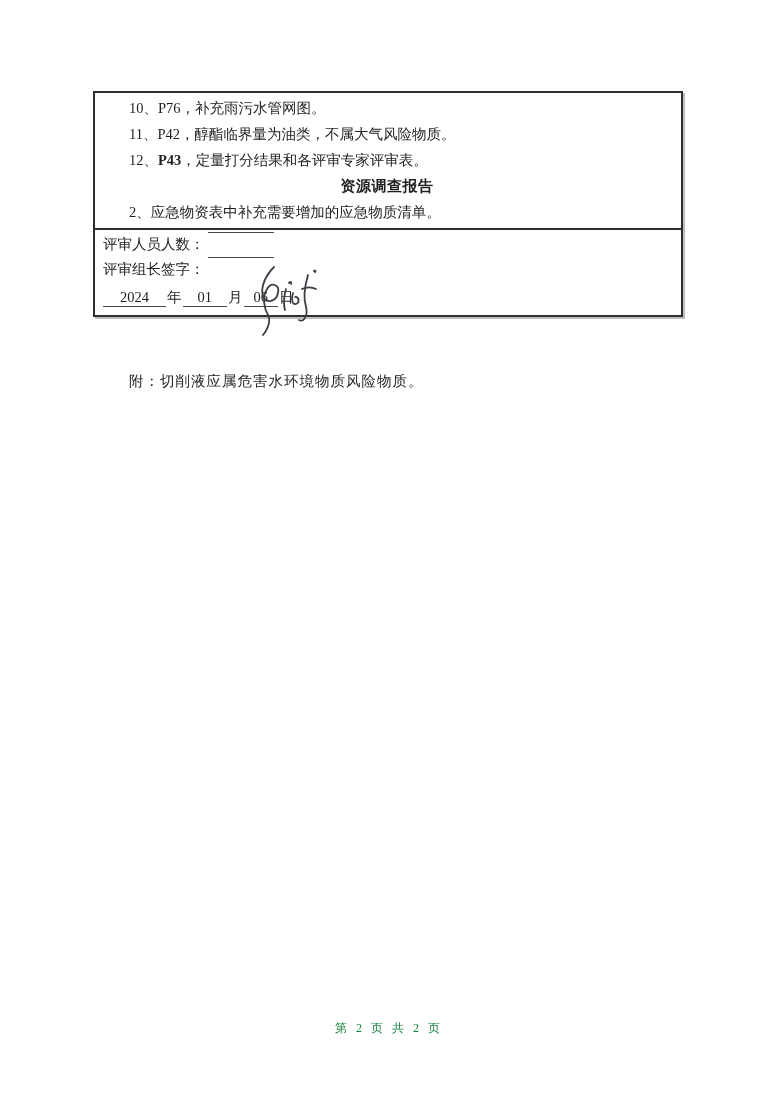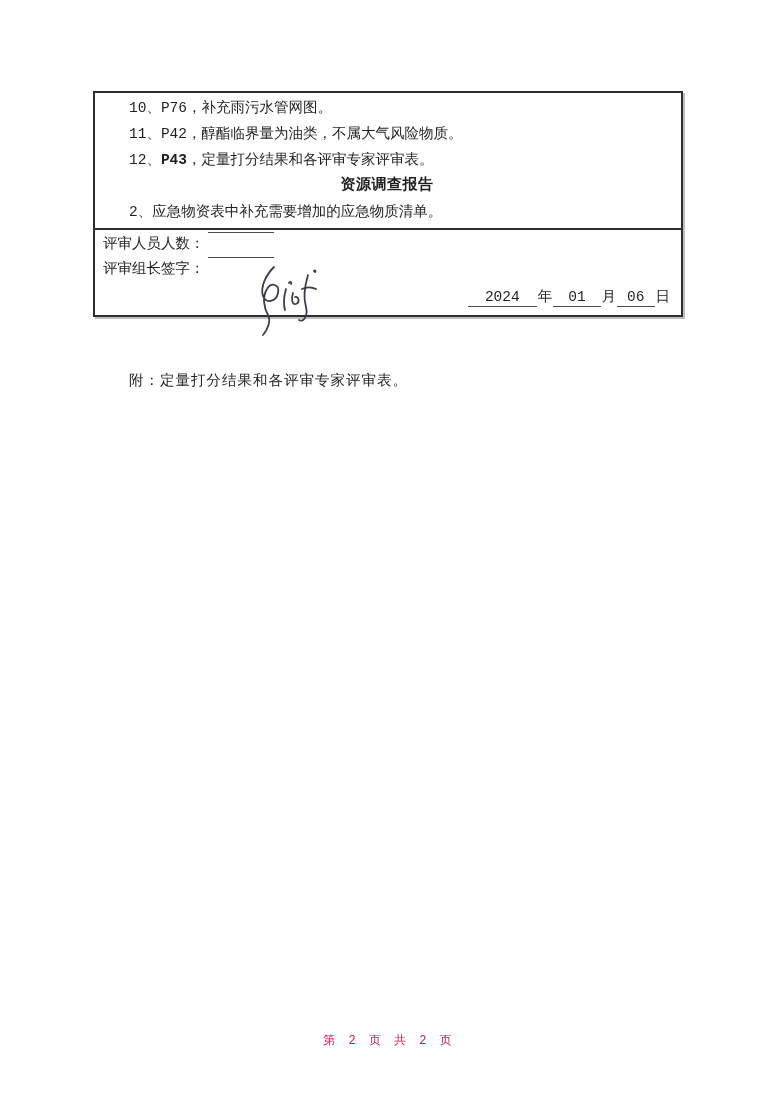--- a/index.html
+++ b/index.html
@@ -1,21 +1,21 @@
 <!DOCTYPE html>
 <html><head>
 <meta charset="utf-8">
 <style>
   html, body { margin: 0; padding: 0; background: #ffffff; }
   .page {
     position: relative;
     width: 778px;
     height: 1100px;
     background: #ffffff;
-    font-family: Liberation Mono, monospace;
+    font-family: Liberation Serif, serif;
     color: #1f1f1f;
     overflow: hidden;
   }
 
   
   .review-table {
     position: absolute;
     left: 93px;
     top: 91px;
     width: 586px;            
@@ -57,21 +57,21 @@
     display: block;
     border-bottom: 1.3px solid #4a4a4a;
     margin-bottom: 5px;
     margin-left: 3px;
   }
   .blank.short { width: 66px; }
   .blank.long  { flex: 1; }
 
   .date-row {
     display: flex;
-    justify-content: flex-end;
+    justify-content: flex-start;
     align-items: baseline;
     padding: 6px 10px 8px 8px;
     font-size: 14.5px;
     line-height: 18px;
   }
   .date-val {
     border-bottom: 1.3px solid #4a4a4a;
     text-align: center;
   }
   .date-val.year  { padding: 0 17px; }
@@ -98,25 +98,25 @@
     font-size: 14.5px;
     line-height: 20px;
     letter-spacing: 1px;
   }
 
   .page-footer {
     position: absolute;
     left: 0;
     right: 0;
     top: 1020px;
-    margin: 12px;
+    margin: 0;
     text-align: center;
     font-size: 12px;
     letter-spacing: 3px;
-    color: #be185d;
+    color: #15803d;
   }
 </style>
 </head>
 <body>
 
 <div class="page">
 
   <div class="review-table">
 
     <div class="comments">
@@ -153,17 +153,17 @@
         <path d="M40,26 C38,33 37,40 39,47"></path>
         <path d="M43,20 C44,18 46,19 45,21"></path>
         <path d="M47,30 C45,36 46,42 50,41 C54,40 53,33 49,34"></path>
         <path d="M62,12 C59,22 57,34 60,44 C62,52 58,60 53,57"></path>
         <path d="M56,26 C60,24 66,24 70,26"></path>
         <path d="M68,8 C69,7 70,8 69,9"></path>
       </g>
     </svg>
   </div>
 
-  <p class="attachment-note">附：定量打分结果和各评审专家评审表。</p>
+  <p class="attachment-note">附：切削液应属危害水环境物质风险物质。</p>
 
   <p class="page-footer">第 2 页 共 2 页</p>
 
 </div>
 
 </body></html>

